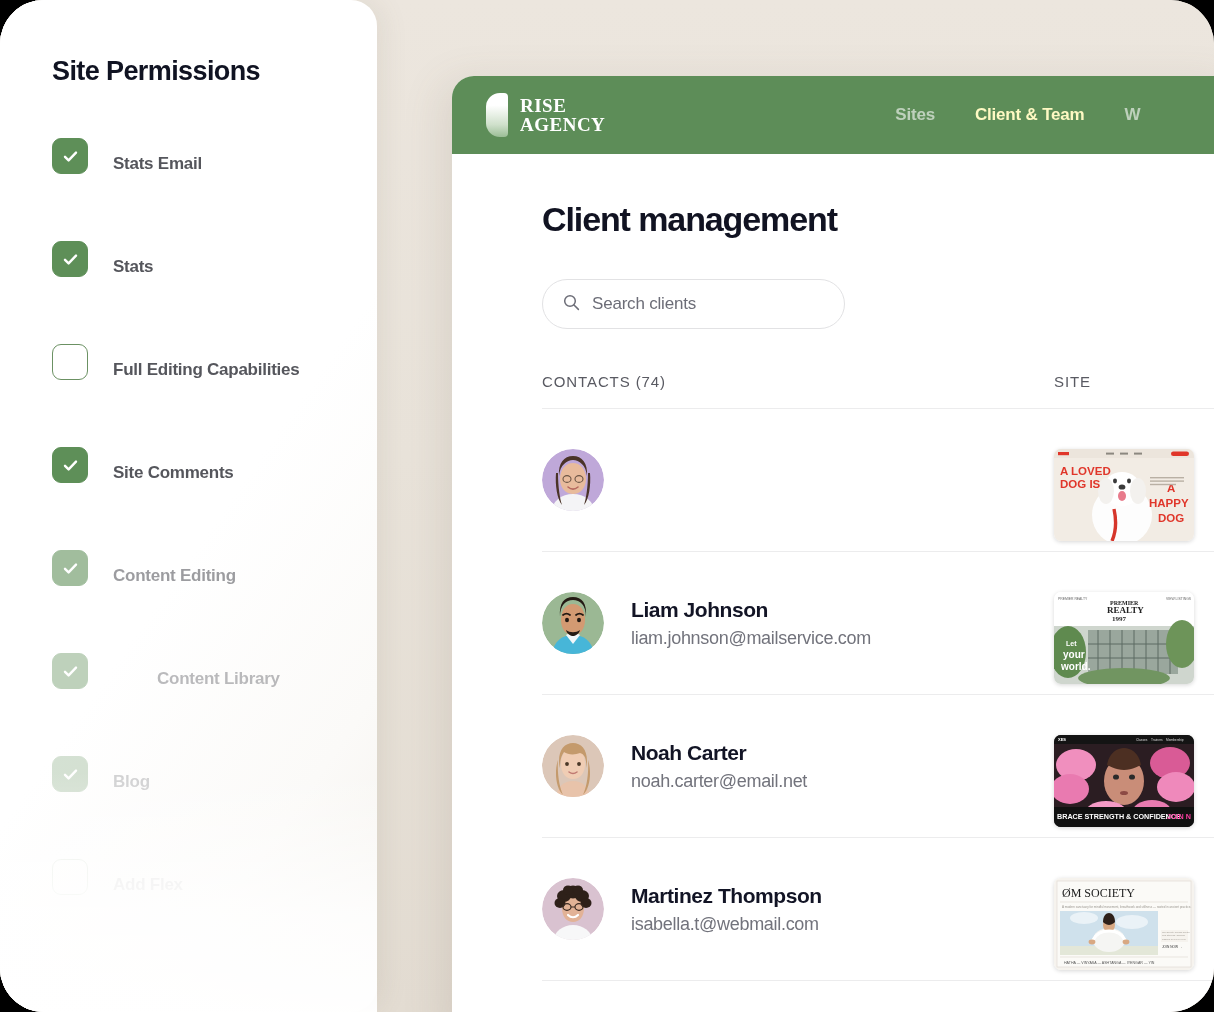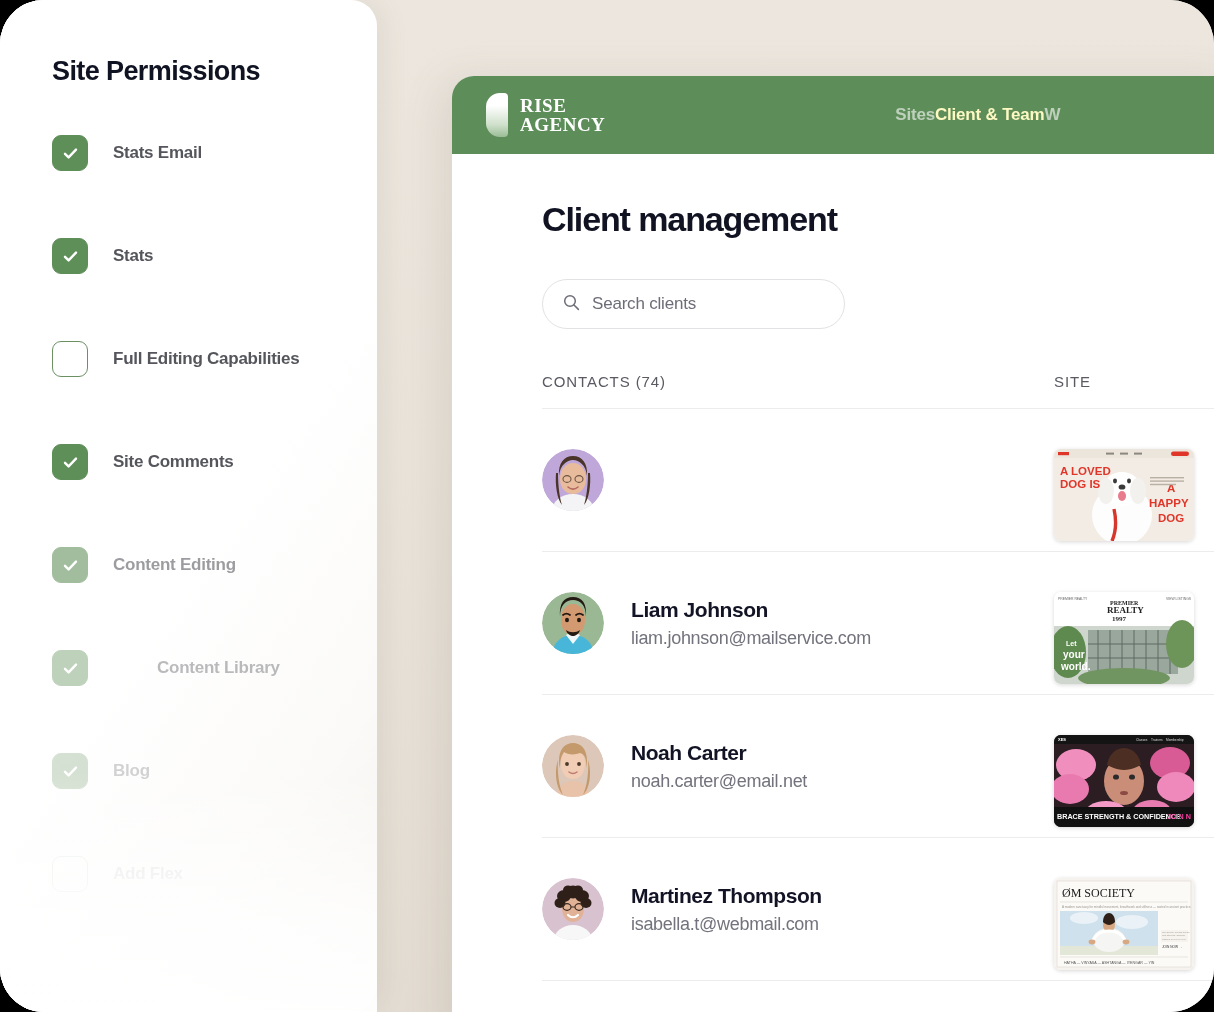--- a/index.html
+++ b/index.html
@@ -51,21 +51,21 @@
     color: #101322;
   }
 
   .perm-list {
     position: absolute;
     left: 52px; top: 132px;
     width: 320px;
   }
   .perm-row {
     display: flex;
-    align-items: center;
+    align-items: flex-end;
     height: 42px;
     margin-bottom: 61px;
   }
   .cbox {
     width: 36px; height: 36px;
     border-radius: 9px;
     flex: 0 0 36px;
     display: flex; align-items: center; justify-content: center;
     border: 1.6px solid #6b9163;
     background: transparent;
@@ -128,20 +128,21 @@
     font-weight: 700;
     font-size: 19px;
     line-height: 19px;
     letter-spacing: .5px;
   }
   .logo-text span { display: block; }
 
   .nav-links {
     display: flex;
     align-items: center;
+    gap: 40px;
     margin-left: 290px;
   }
   .nav-link {
     font-size: 17px;
     font-weight: 700;
     color: rgba(255,255,255,.60);
     letter-spacing: -.2px;
     white-space: nowrap;
   }
   .nav-link.active { color: #fef9c3; }

